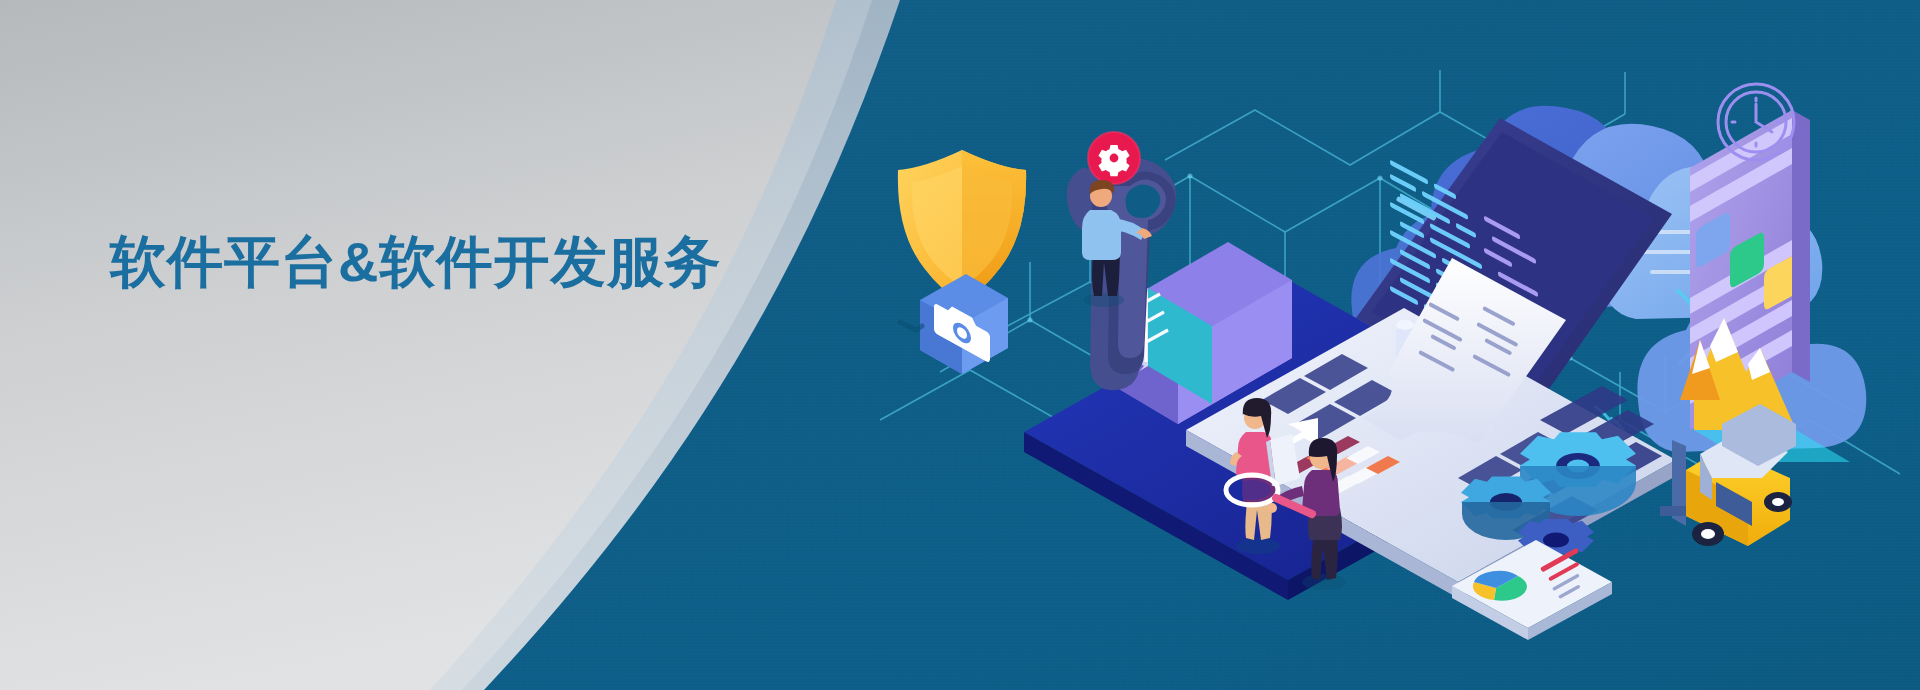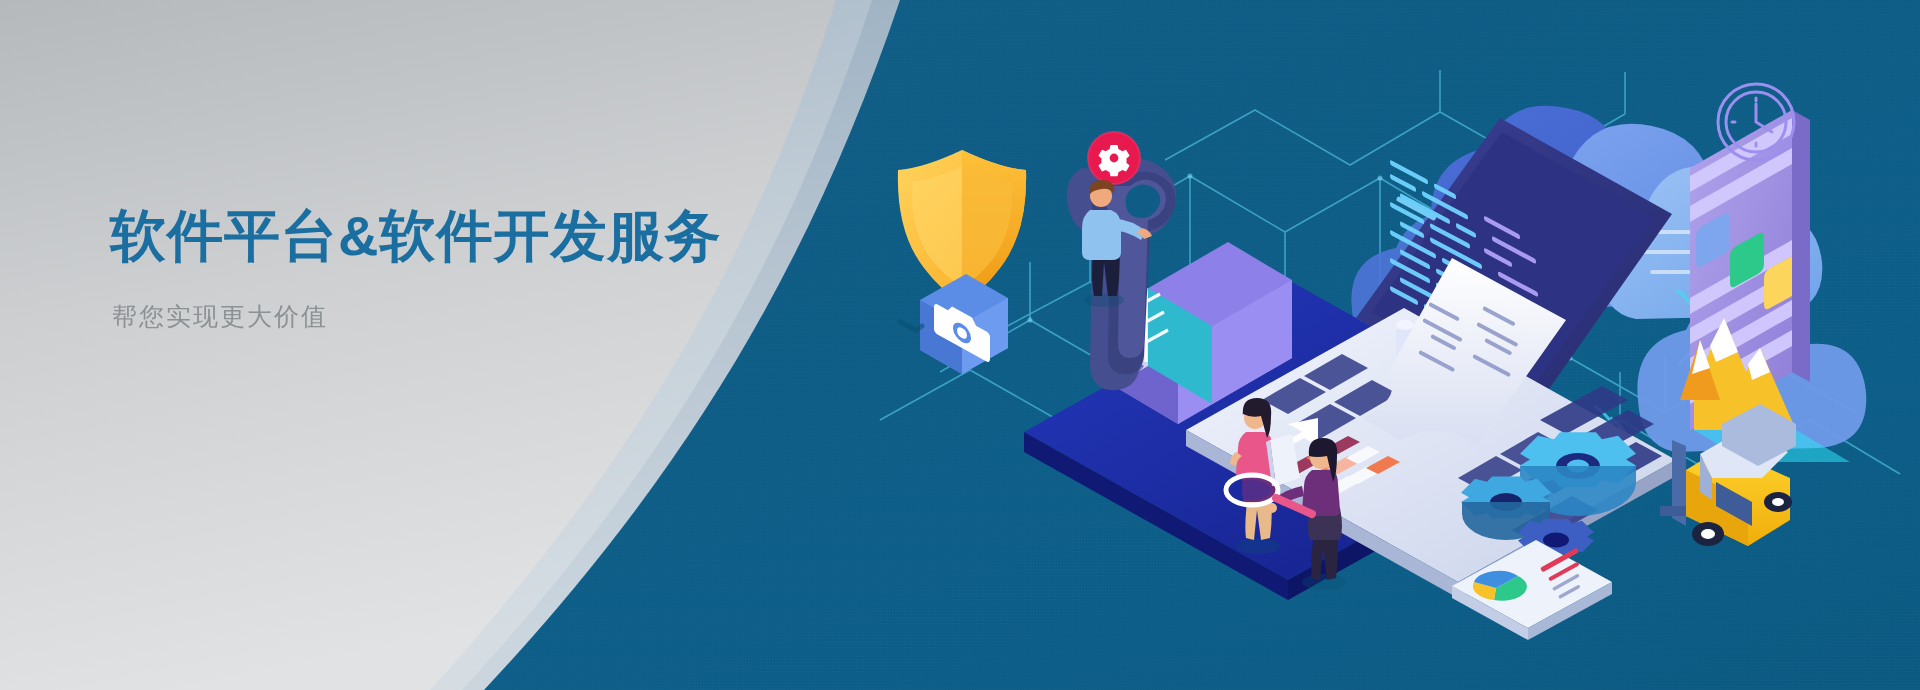--- a/index.html
+++ b/index.html
@@ -33,21 +33,21 @@
     position: absolute;
     inset: 0;
     width: 1920px;
     height: 690px;
     display: block;
   }
   
   .copy {
     position: absolute;
     left: 110px;
-    top: 202px;
+    top: 228px;
     width: 760px;
   }
   .headline {
     margin: 0;
     font-size: 56px;
     line-height: 1.22;
     font-weight: 700;
     letter-spacing: 1px;
     color: #1b6ea0;
     white-space: nowrap;
@@ -531,16 +531,15 @@
 
     <path d="M0 0 L900 0 C812 260 690 470 484 690 L0 690 Z" fill="url(#gBand2)"></path>
 
     <path d="M0 0 L872 0 C788 258 668 466 462 690 L0 690 Z" fill="url(#gBand)"></path>
 
     <path d="M0 0 L836 0 C756 254 636 462 430 690 L0 690 Z" fill="url(#gGray)"></path>
   </svg>
 
   <div class="copy">
     <h1 class="headline">软件平台&amp;软件开发服务</h1>
-    <p class="subline">帮您实现更大价值</p>
   </div>
 
 </div>
 
 </body></html>

